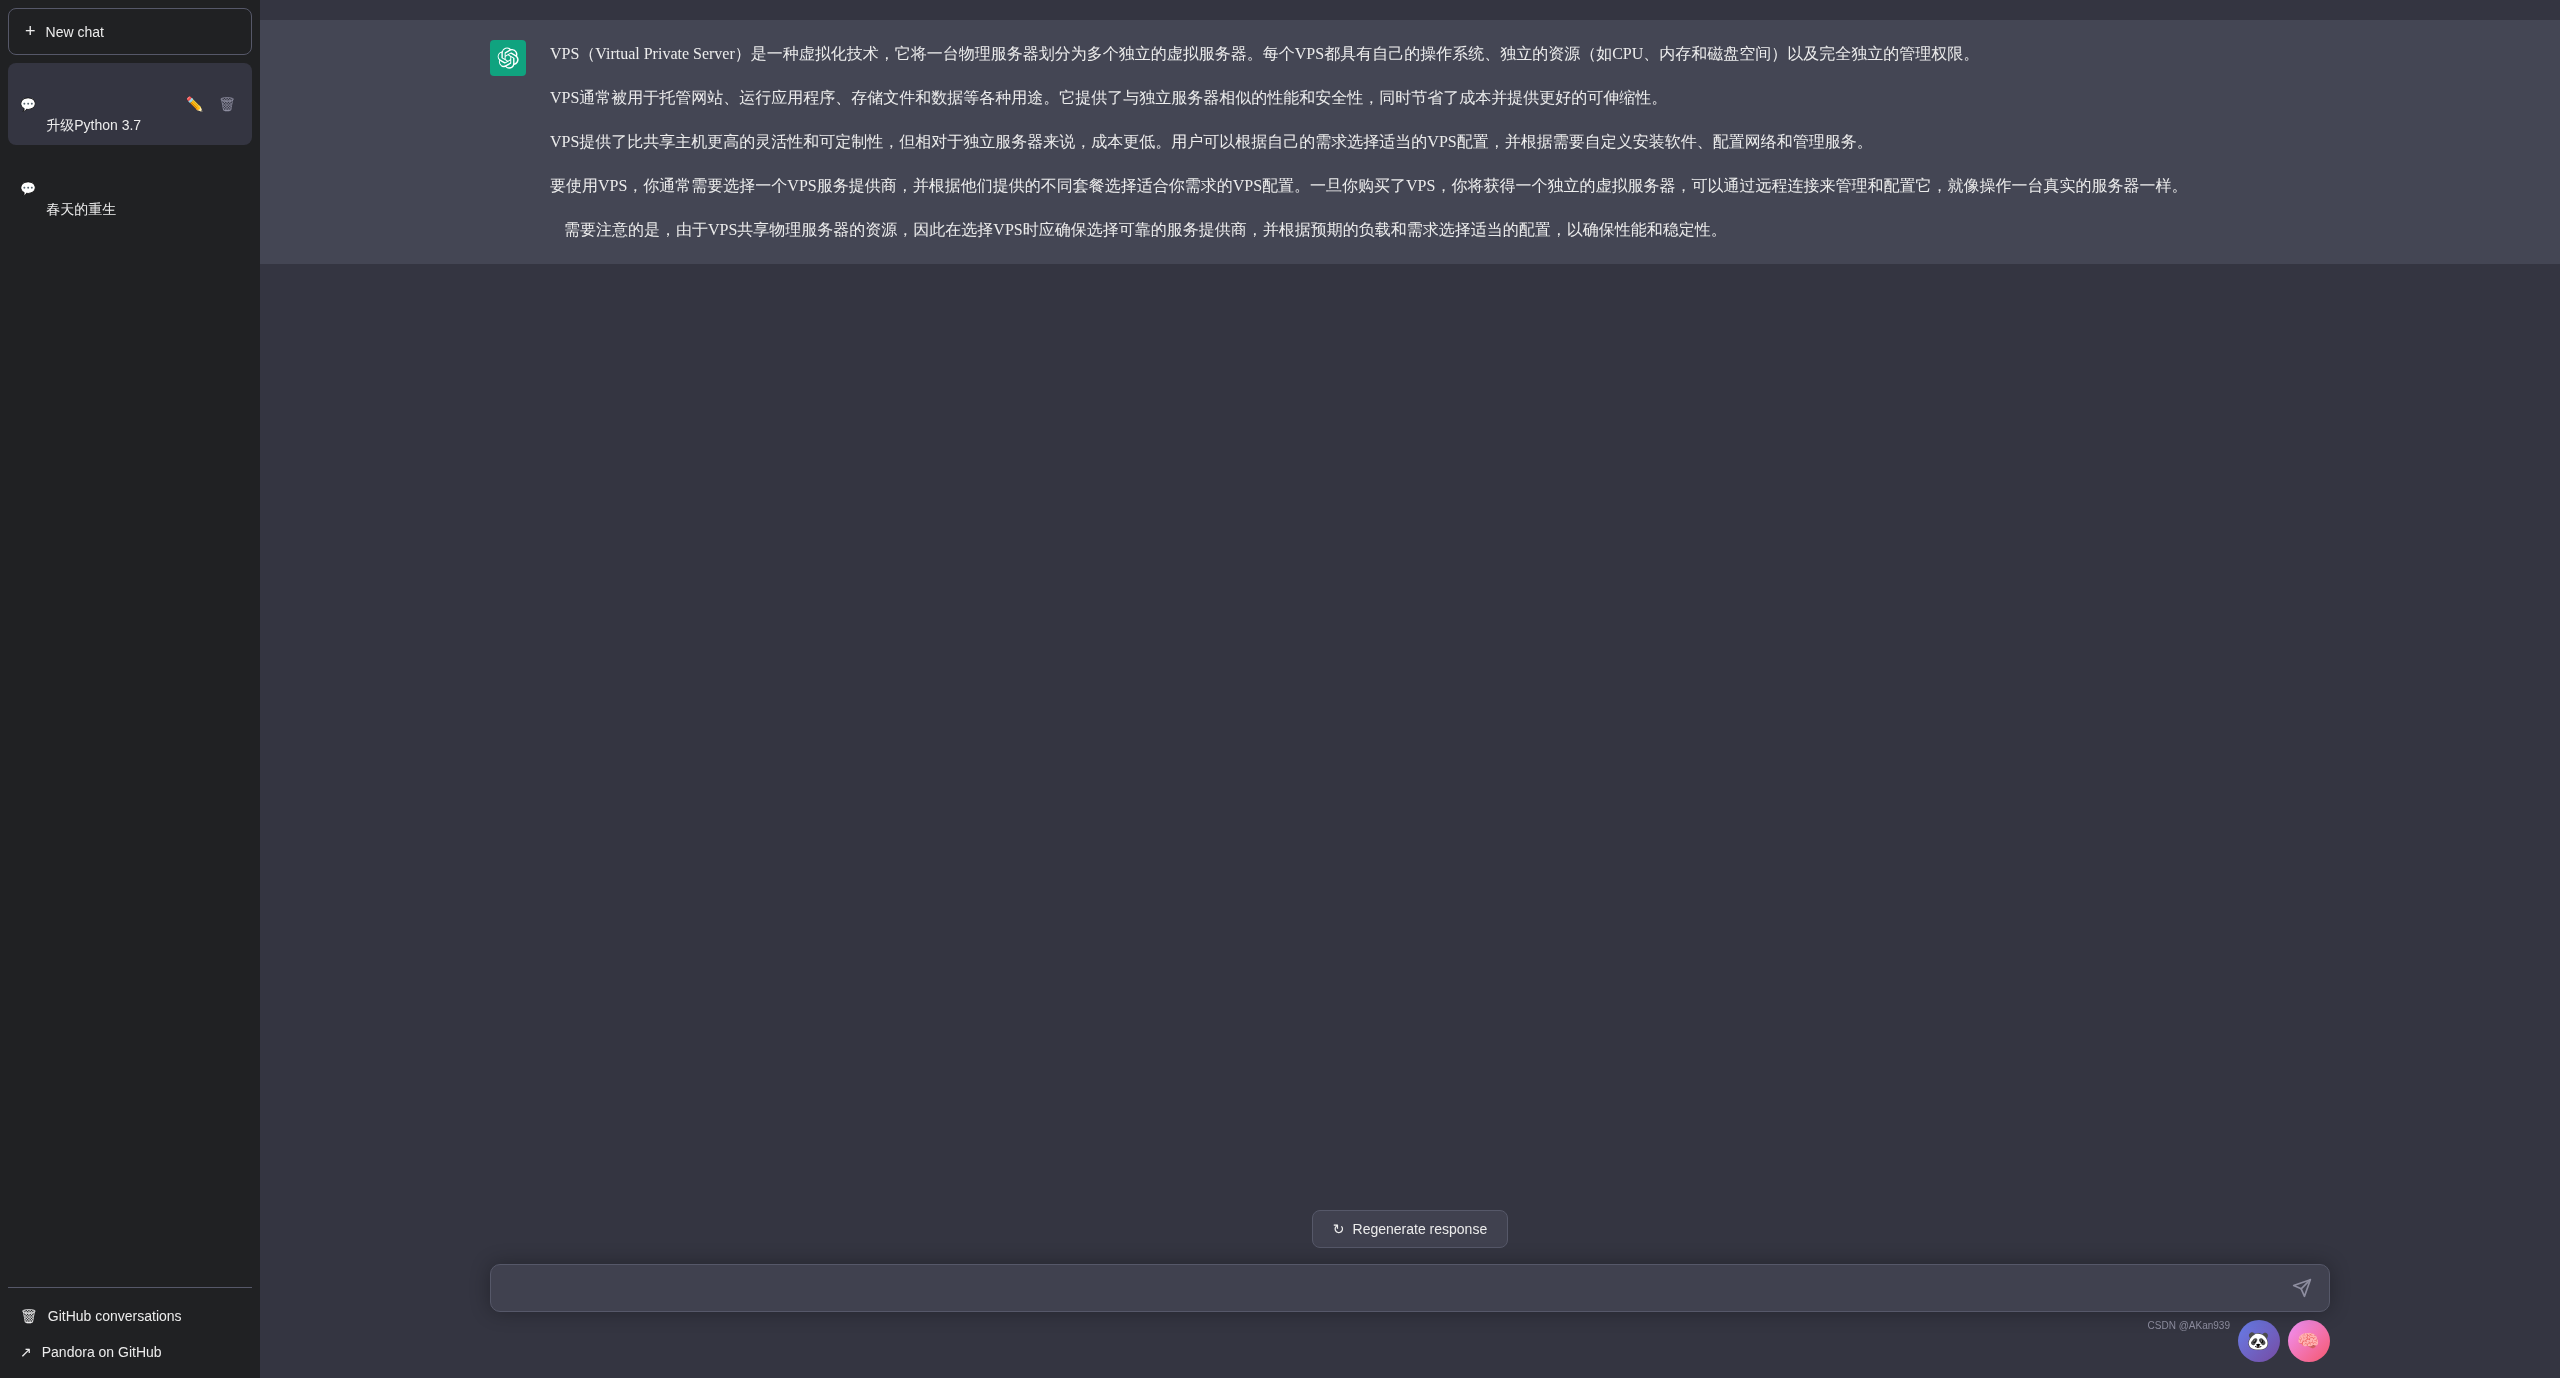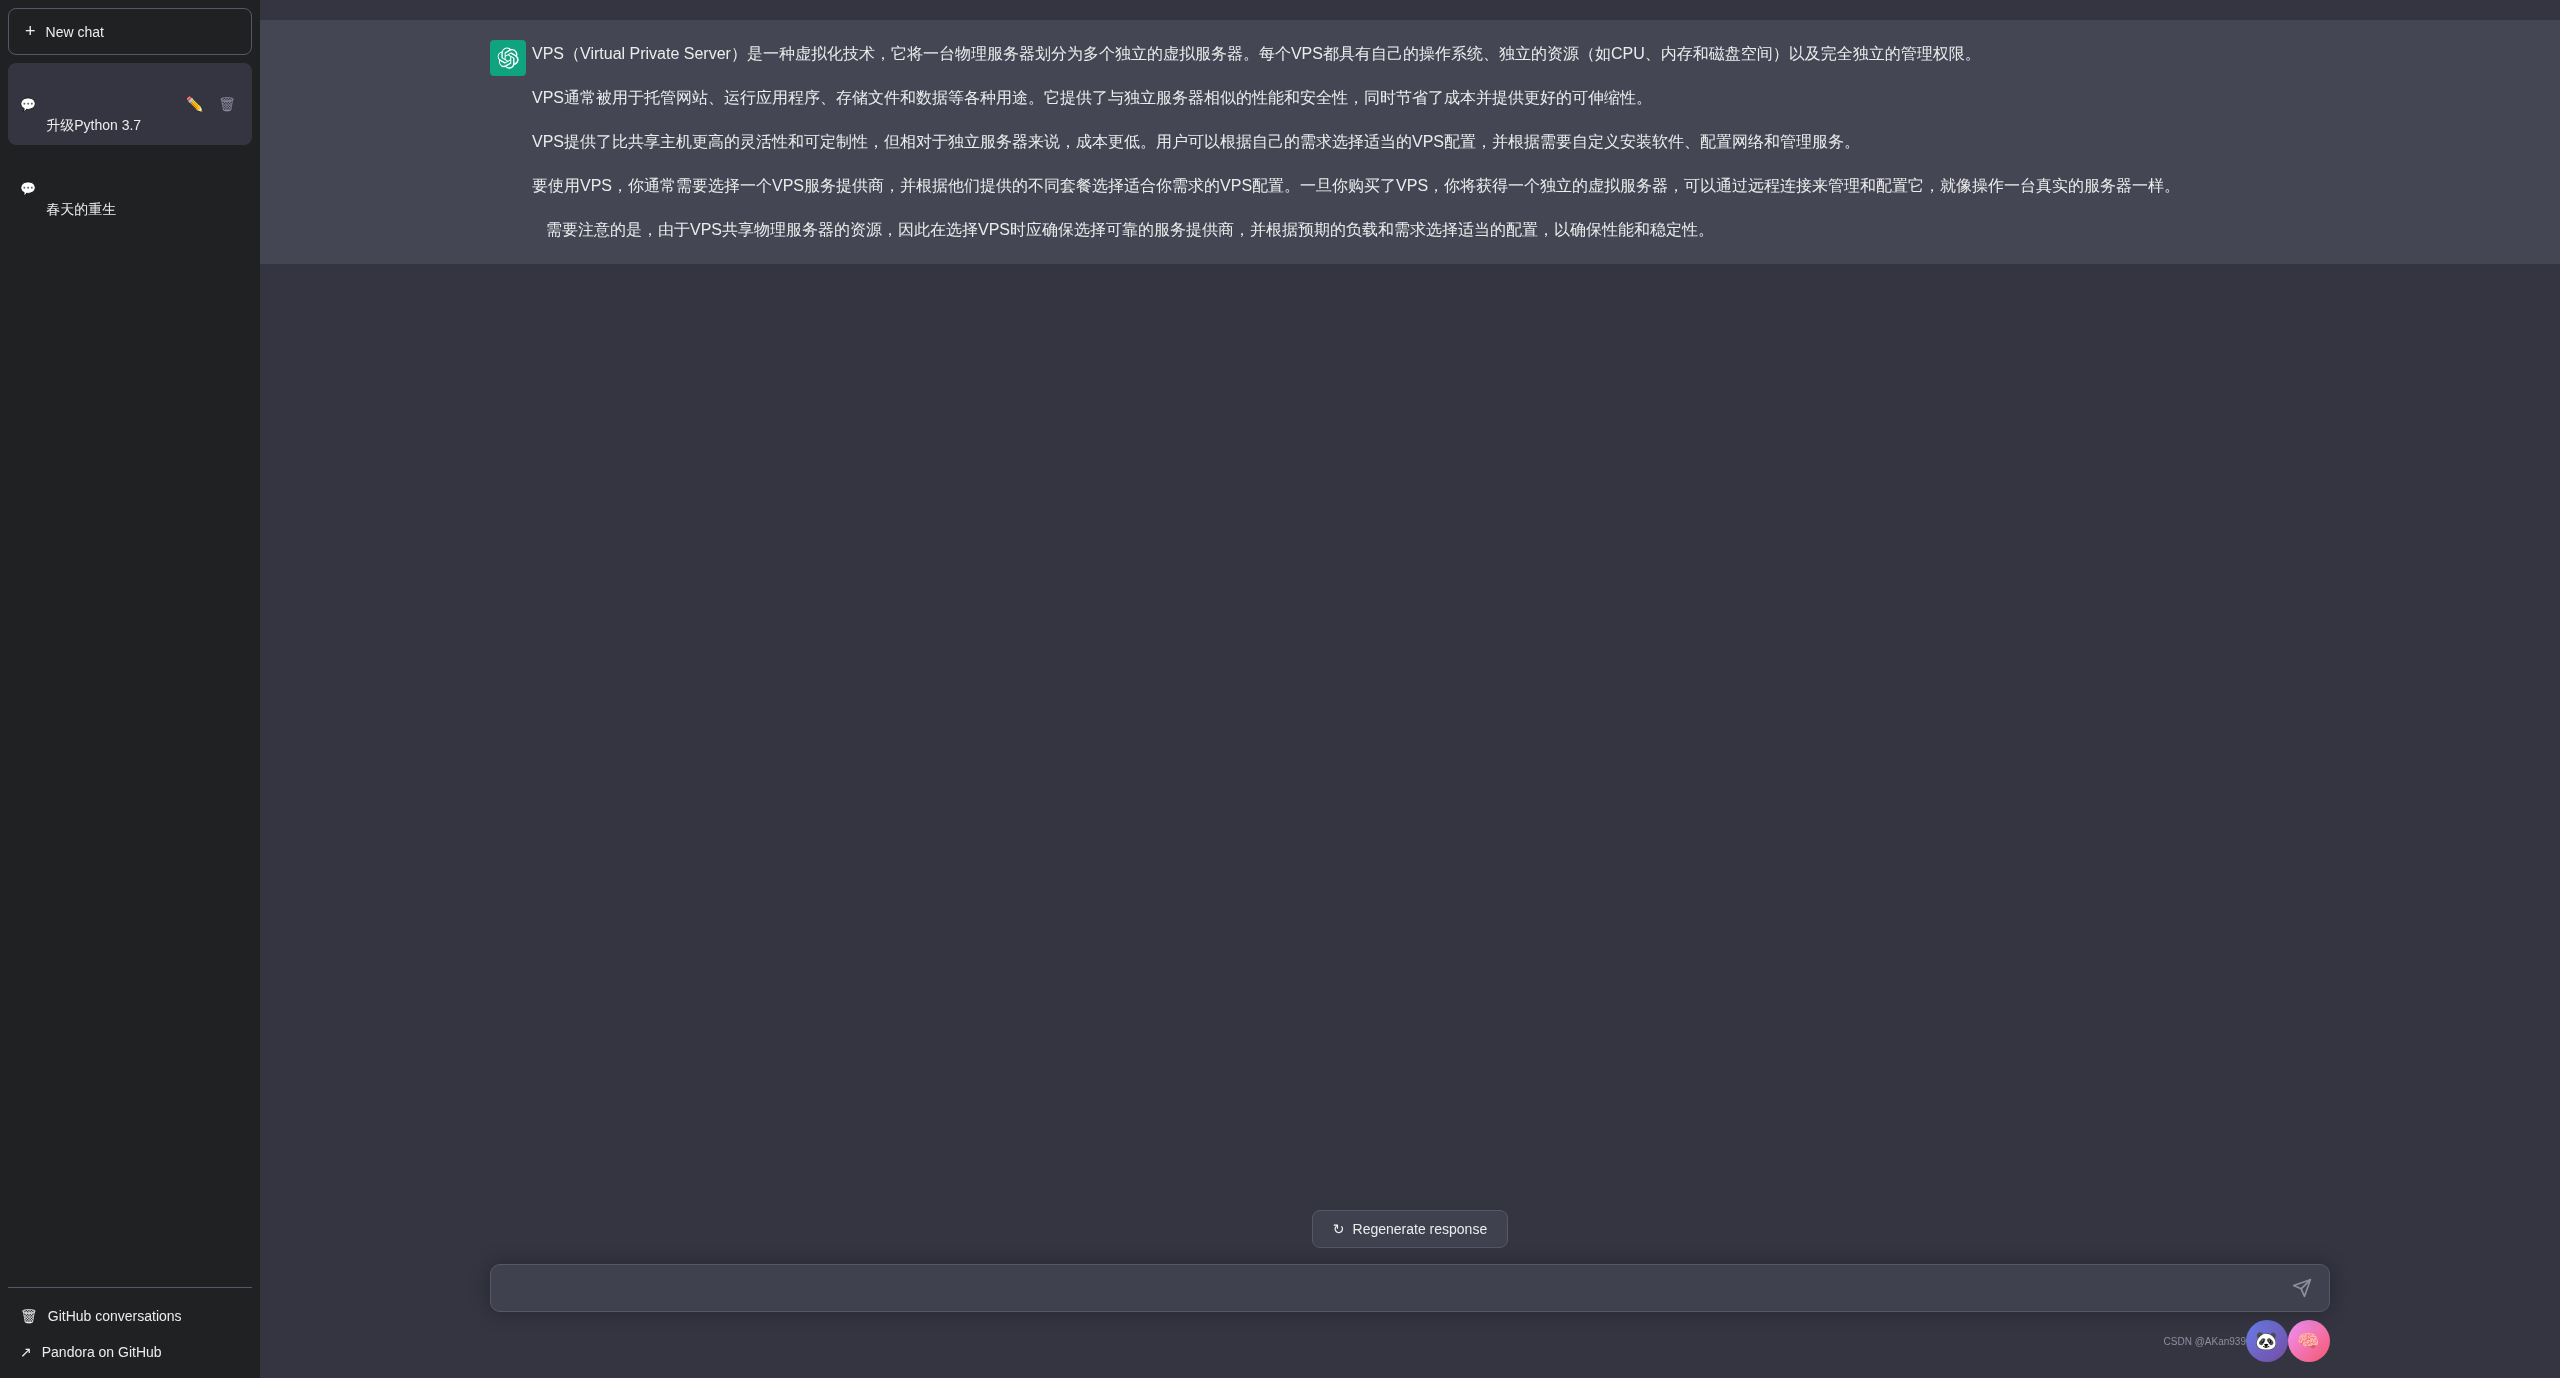--- a/index.html
+++ b/index.html
@@ -128,23 +128,24 @@
     }
 
     .chat-content {
       flex: 1;
       overflow-y: auto;
       padding: 20px 0;
     }
 
     .message-wrapper {
       display: flex;
-      gap: 6px;
+      gap: 24px;
       padding: 20px 10%;
       background-color: #444654;
+      font-family: Liberation Serif, serif;
     }
 
     .avatar {
       width: 36px;
       height: 36px;
       border-radius: 4px;
       flex-shrink: 0;
       display: flex;
       align-items: center;
       justify-content: center;
@@ -348,20 +349,20 @@
       <textarea class="chat-input" rows="1" placeholder="" style=""></textarea>
       <button class="send-btn">
         <svg width="20" height="20" viewBox="0 0 24 24" fill="none" stroke="currentColor" stroke-width="2" stroke-linecap="round" stroke-linejoin="round">
           <line x1="22" y1="2" x2="11" y2="13"></line>
           <polygon points="22 2 15 22 11 13 2 9 22 2"></polygon>
         </svg>
       </button>
     </div>
 
     <div style="display:flex; justify-content:flex-end; align-items:center; gap:10px; margin-top:8px; padding-right:0;">
-      <div style="display:flex; align-items:center; gap:0;">
+      <div style="display:flex; align-items:flex-start; gap:8px;">
         <span class="csdn-label">CSDN @AKan939</span>
         <div class="bottom-avatar avatar-pandora">🐼</div>
         <div class="bottom-avatar avatar-brain">🧠</div>
       </div>
     </div>
   </div>
 </div>
 
 </body></html>

